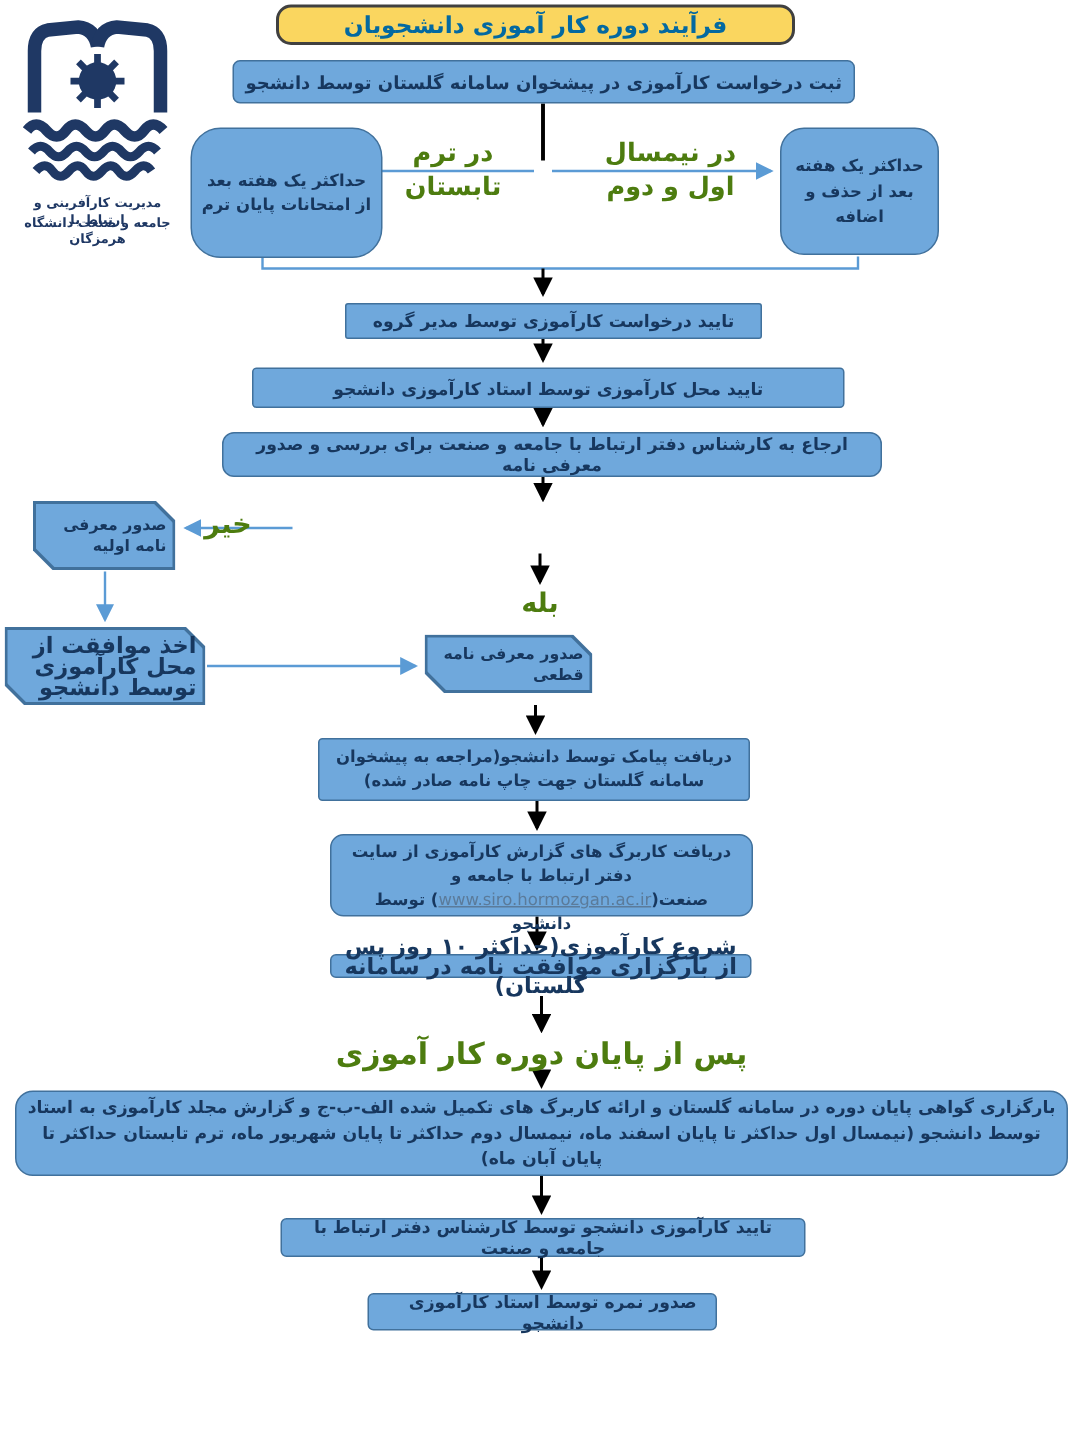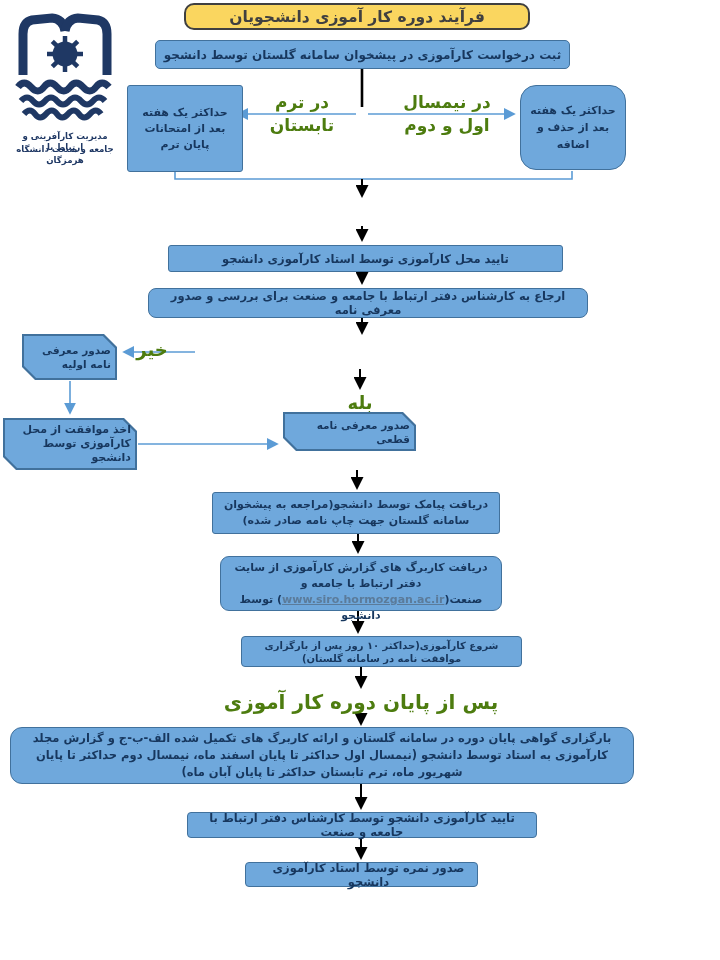--- a/index.html
+++ b/index.html
@@ -4,31 +4,31 @@
 <style>
   html,body{margin:0;padding:0;background:#ffffff;}
   #canvas{position:relative;width:720px;height:960px;background:#ffffff;overflow:hidden;
           font-family:"DejaVu Sans",sans-serif;}
   .abs{position:absolute;box-sizing:border-box;}
   .node{position:absolute;box-sizing:border-box;background:#6FA8DC;border:1.5px solid #41719C;
         color:#17375E;font-weight:bold;text-align:center;direction:rtl;
         display:flex;align-items:center;justify-content:center;padding:1px 6px;}
   .lbl{position:absolute;box-sizing:border-box;color:#4d7c0f;font-weight:bold;text-align:center;direction:rtl;}
   .title-box{position:absolute;box-sizing:border-box;background:#FAD65F;border:2px solid #404040;
-        border-radius:10px;color:#404040;font-weight:bold;text-align:center;direction:rtl;
+        border-radius:10px;color:#0369a1;font-weight:bold;text-align:center;direction:rtl;
         display:flex;align-items:center;justify-content:center;}
   
   .cut{position:absolute;box-sizing:border-box;}
   .cut .bg,.cut .fg{position:absolute;clip-path:polygon(0 0,calc(100% - 13px) 0,100% 13px,100% 100%,13px 100%,0 calc(100% - 13px));}
   .cut .bg{inset:0;background:#41719C;}
   .cut .fg{inset:1.6px;background:#6FA8DC;}
   .cut .txt{position:absolute;inset:0;display:flex;align-items:center;justify-content:center;
         color:#17375E;font-weight:bold;direction:rtl;padding:2px 6px;}
   svg.connectors{position:absolute;left:0;top:0;pointer-events:none;}
-  .url-link{color:#5B7B9A;text-decoration:underline;font-weight:bold;}
+  .url-link{color:#5B7B9A;text-decoration:underline;font-weight:normal;}
   .logo-text{position:absolute;width:100%;color:#1F3864;font-weight:bold;text-align:center;direction:rtl;
         font-size:8.6px;line-height:11px;}
 </style>
 </head>
 <body>
 
 <div id="canvas">
 
   <svg class="connectors" width="720" height="960">
     <defs>
@@ -86,65 +86,66 @@
       </g>
     </svg>
     <div class="logo-text" style="top:126px;">مدیریت کارآفرینی و ارتباط با</div>
     <div class="logo-text" style="top:139px;">جامعه و صنعت دانشگاه هرمزگان</div>
   </div>
 
   <div class="title-box" style="left:184px;top:3px;width:346px;height:27px;font-size:15.5px;">فرآیند دوره کار آموزی دانشجویان</div>
 
   <div class="node" style="left:155px;top:40px;width:415px;height:29px;border-radius:5px;font-size:12px;">ثبت درخواست کارآموزی در پیشخوان سامانه گلستان توسط دانشجو</div>
 
-  <div class="node" style="left:127px;top:85px;width:116px;height:87px;border-radius:3px;font-size:11px;line-height:16px;">حداکثر یک هفته بعد از امتحانات پایان ترم</div>
+  <div class="node" style="left:127px;top:85px;width:128px;height:87px;border-radius:20px;font-size:11px;line-height:16px;">حداکثر یک هفته بعد از امتحانات پایان ترم</div>
 
   <div class="node" style="left:520px;top:85px;width:106px;height:85px;border-radius:16px;font-size:11px;line-height:17px;">حداکثر یک هفته بعد از حذف و اضافه</div>
 
   <div class="lbl" style="left:258px;top:91px;width:88px;font-size:17px;line-height:23px;">در ترم تابستان</div>
 
   <div class="lbl" style="left:398px;top:91px;width:98px;font-size:17px;line-height:23px;">در نیمسال اول و دوم</div>
 
+  <div class="node" style="left:230px;top:202px;width:278px;height:24px;border-radius:2px;font-size:11.5px;">تایید درخواست کارآموزی توسط مدیر گروه</div>
 
   <div class="node" style="left:148px;top:288px;width:440px;height:30px;border-radius:8px;font-size:11.5px;">ارجاع به کارشناس دفتر ارتباط با جامعه و صنعت برای بررسی و صدور معرفی نامه</div>
 
   <div class="node" style="left:168px;top:245px;width:395px;height:27px;border-radius:3px;font-size:11.5px;">تایید محل کارآموزی توسط استاد کارآموزی دانشجو</div>
 
 
   <div class="lbl" style="left:130px;top:339px;width:44px;font-size:18px;">خیر</div>
 
   <div class="lbl" style="left:334px;top:392px;width:52px;font-size:18px;">بله</div>
 
   <div class="cut" style="left:22px;top:334px;width:95px;height:46px;">
     <div class="bg"></div>
       <div class="fg"></div>
     <div class="txt" style="font-size:10.5px;line-height:14px;">صدور معرفی نامه اولیه</div>
   </div>
 
   <div class="cut" style="left:3px;top:418px;width:134px;height:52px;">
     <div class="bg"></div>
       <div class="fg"></div>
-    <div class="txt" style="font-size:11px;line-height:14px;">اخذ موافقت از محل کارآموزی توسط دانشجو</div>
+    <div class="txt" style="font-size:15px;line-height:14px;">اخذ موافقت از محل کارآموزی توسط دانشجو</div>
   </div>
 
-  <div class="cut" style="left:283px;top:412px;width:133px;height:39px;">
+  <div class="cut" style="left:283px;top:423px;width:112px;height:39px;">
     <div class="bg"></div>
       <div class="fg"></div>
     <div class="txt" style="font-size:10.5px;line-height:14px;">صدور معرفی نامه قطعی</div>
   </div>
 
   <div class="node" style="left:212px;top:492px;width:288px;height:42px;border-radius:3px;font-size:11px;line-height:16px;">دریافت پیامک توسط دانشجو(مراجعه  به پیشخوان سامانه گلستان جهت چاپ نامه صادر شده)</div>
 
   <div class="node" style="left:220px;top:556px;width:282px;height:55px;border-radius:9px;font-size:11px;line-height:16px;display:block;padding:3px 8px;">
     <span>دریافت کاربرگ های گزارش کارآموزی از سایت دفتر ارتباط با جامعه و صنعت(</span><span class="url-link" dir="ltr">www.siro.hormozgan.ac.ir</span><span>) توسط دانشجو</span>
   </div>
 
-  <div class="node" style="left:220px;top:636px;width:281px;height:31px;border-radius:4px;font-size:10px;line-height:13px;margin-left:21px;">شروع کارآموزی(حداکثر ۱۰ روز پس از بارگزاری موافقت نامه در سامانه گلستان)</div>
+  <div class="node" style="left:220px;top:636px;width:281px;height:16px;border-radius:4px;font-size:15px;line-height:13px;">شروع کارآموزی(حداکثر ۱۰ روز پس از بارگزاری موافقت نامه در سامانه گلستان)</div>
 
   <div class="lbl" style="left:211px;top:690px;width:300px;font-size:20px;">پس از پایان دوره کار آموزی</div>
 
-  <div class="node" style="left:10px;top:727px;width:624px;height:57px;border-radius:12px;font-size:11.5px;line-height:17px;">بارگزاری گواهی پایان دوره در سامانه گلستان  و ارائه کاربرگ های تکمیل شده الف-ب-ج  و گزارش مجلد کارآموزی به استاد توسط دانشجو (نیمسال اول حداکثر تا پایان اسفند ماه، نیمسال دوم حداکثر تا پایان شهریور ماه، ترم تابستان حداکثر تا پایان آبان ماه)</div>
+  <div class="node" style="left:10px;top:727px;width:702px;height:57px;border-radius:12px;font-size:11.5px;line-height:17px;">بارگزاری گواهی پایان دوره در سامانه گلستان  و ارائه کاربرگ های تکمیل شده الف-ب-ج  و گزارش مجلد کارآموزی به استاد توسط دانشجو (نیمسال اول حداکثر تا پایان اسفند ماه، نیمسال دوم حداکثر تا پایان شهریور ماه، ترم تابستان حداکثر تا پایان آبان ماه)</div>
 
   <div class="node" style="left:187px;top:812px;width:350px;height:26px;border-radius:4px;font-size:11.5px;">تایید کارآموزی دانشجو توسط کارشناس دفتر ارتباط با جامعه و صنعت</div>
 
   <div class="node" style="left:245px;top:862px;width:233px;height:25px;border-radius:4px;font-size:11.5px;padding-left:20px;">صدور نمره توسط استاد کارآموزی دانشجو</div>
 
 </div>
 
 </body></html>

